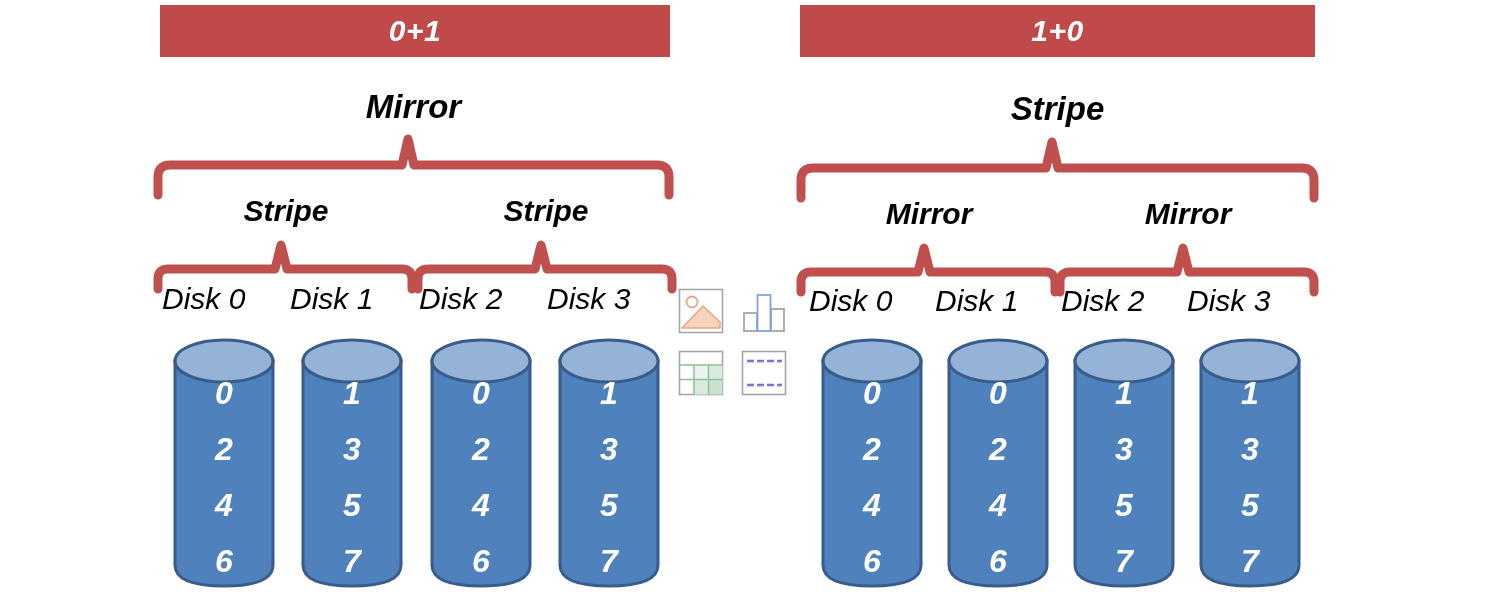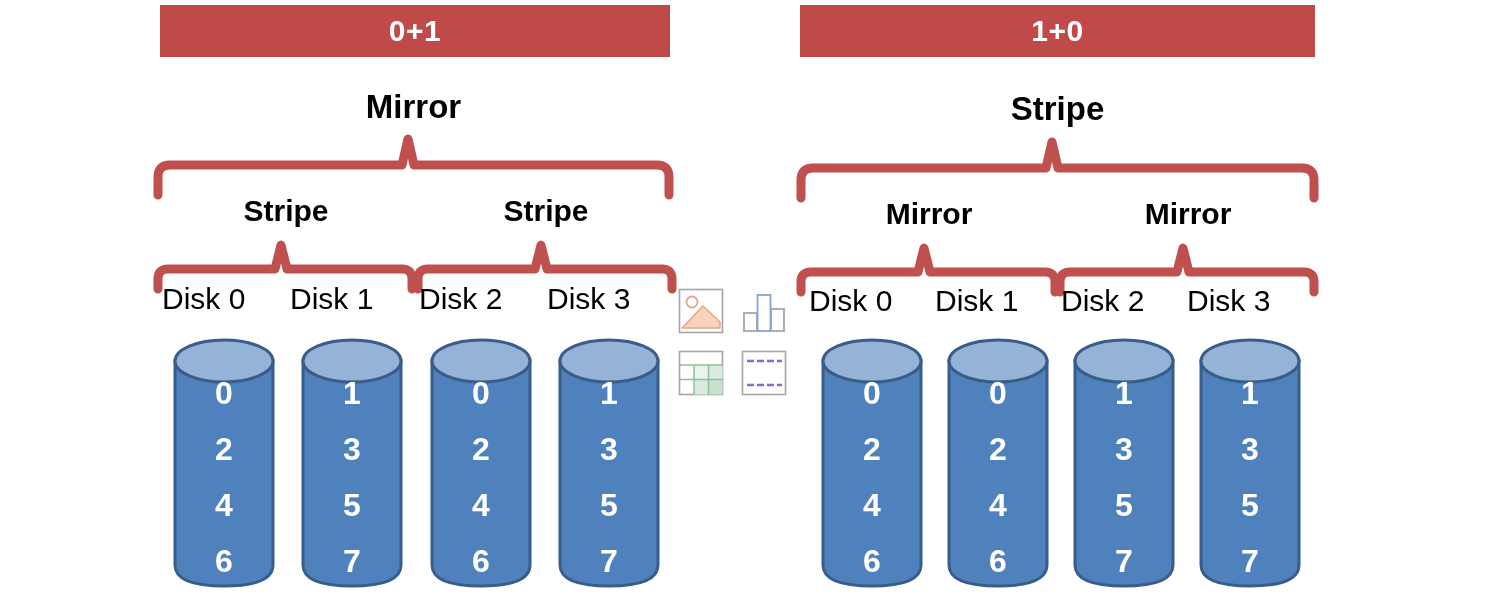--- a/index.html
+++ b/index.html
@@ -4,21 +4,21 @@
 <title>RAID 0+1 vs 1+0</title>
 <style>
   html,body{margin:0;padding:0;}
   body{
     width:1494px;height:600px;
     background:#ffffff;
     font-family:"Liberation Sans", sans-serif;
     overflow:hidden;
     position:relative;
   }
-  #stage{position:absolute;left:0;top:0;width:1358px;height:600px;}
+  #stage{position:absolute;left:0;top:0;width:1358px;height:600px;font-style:italic;}
 
   
   .panel{position:absolute;top:0;height:600px;}
   .panel.left{left:0;width:747px;}
   .panel.right{left:747px;width:747px;}
 
   
   .title-bar{
     position:absolute;
     height:52px;

